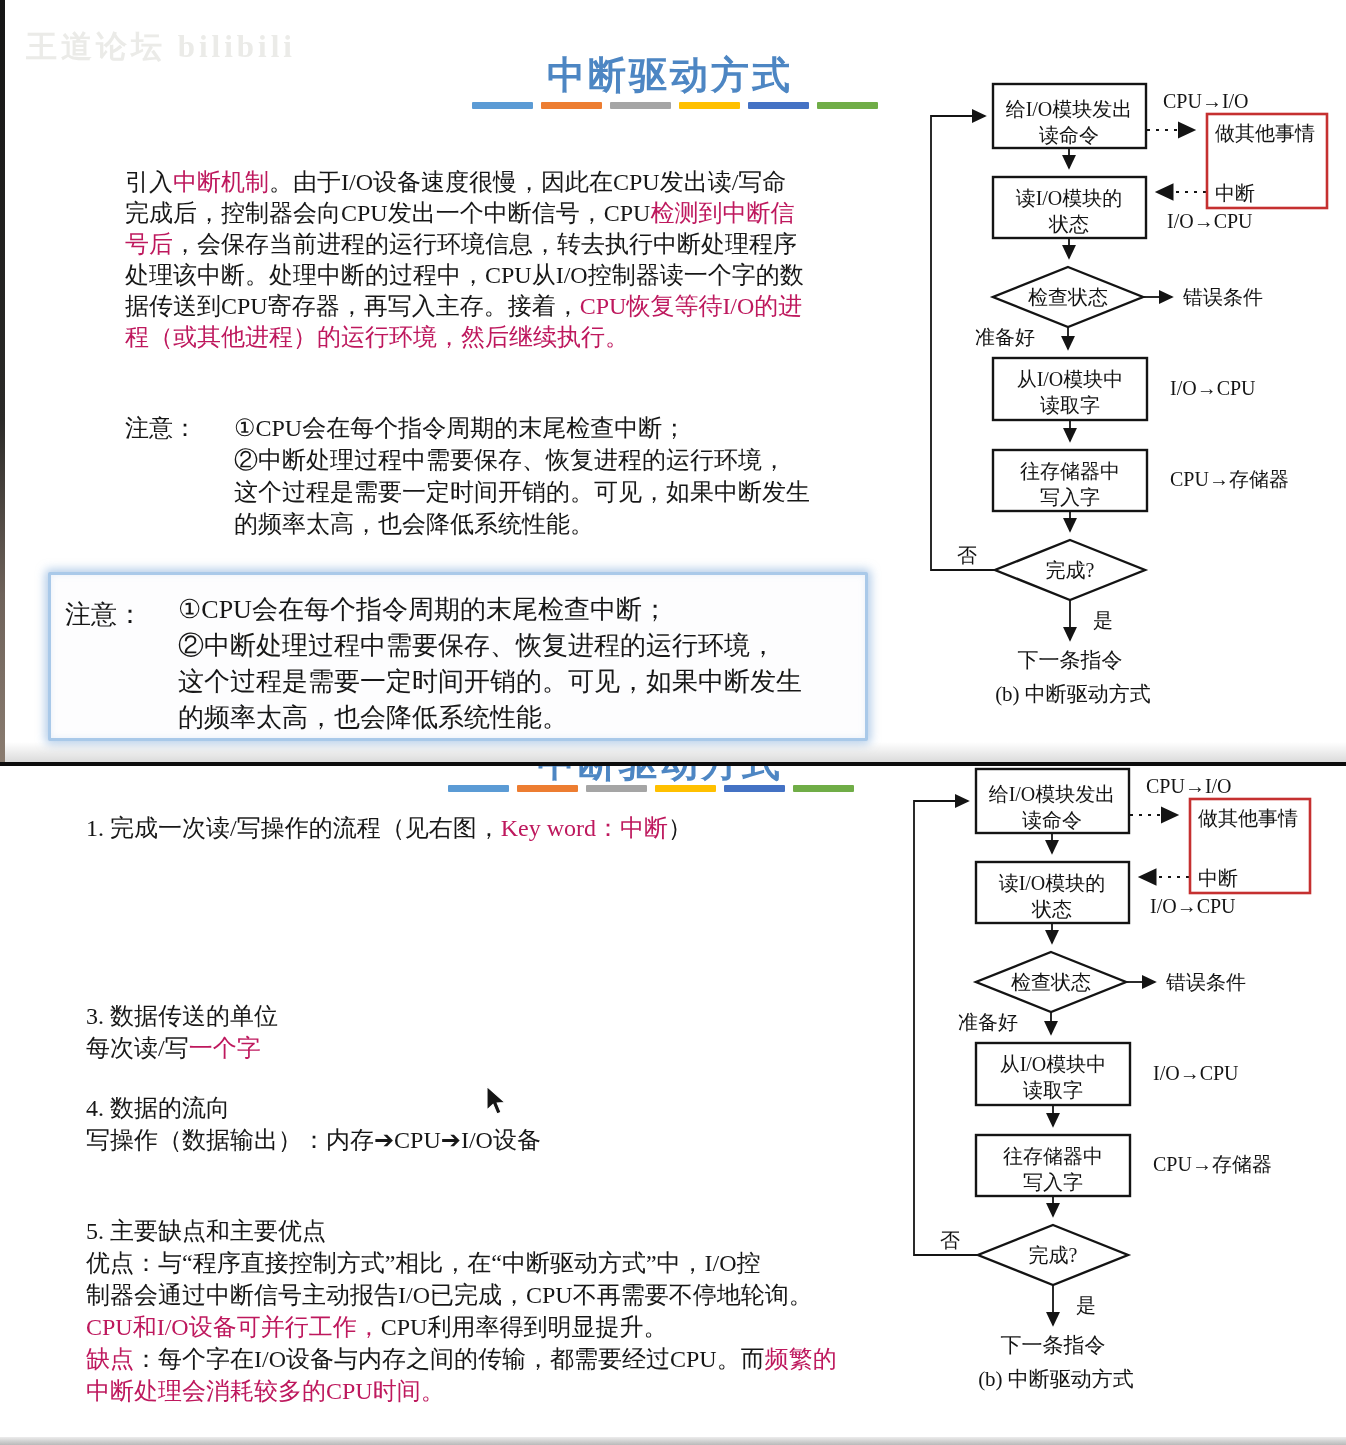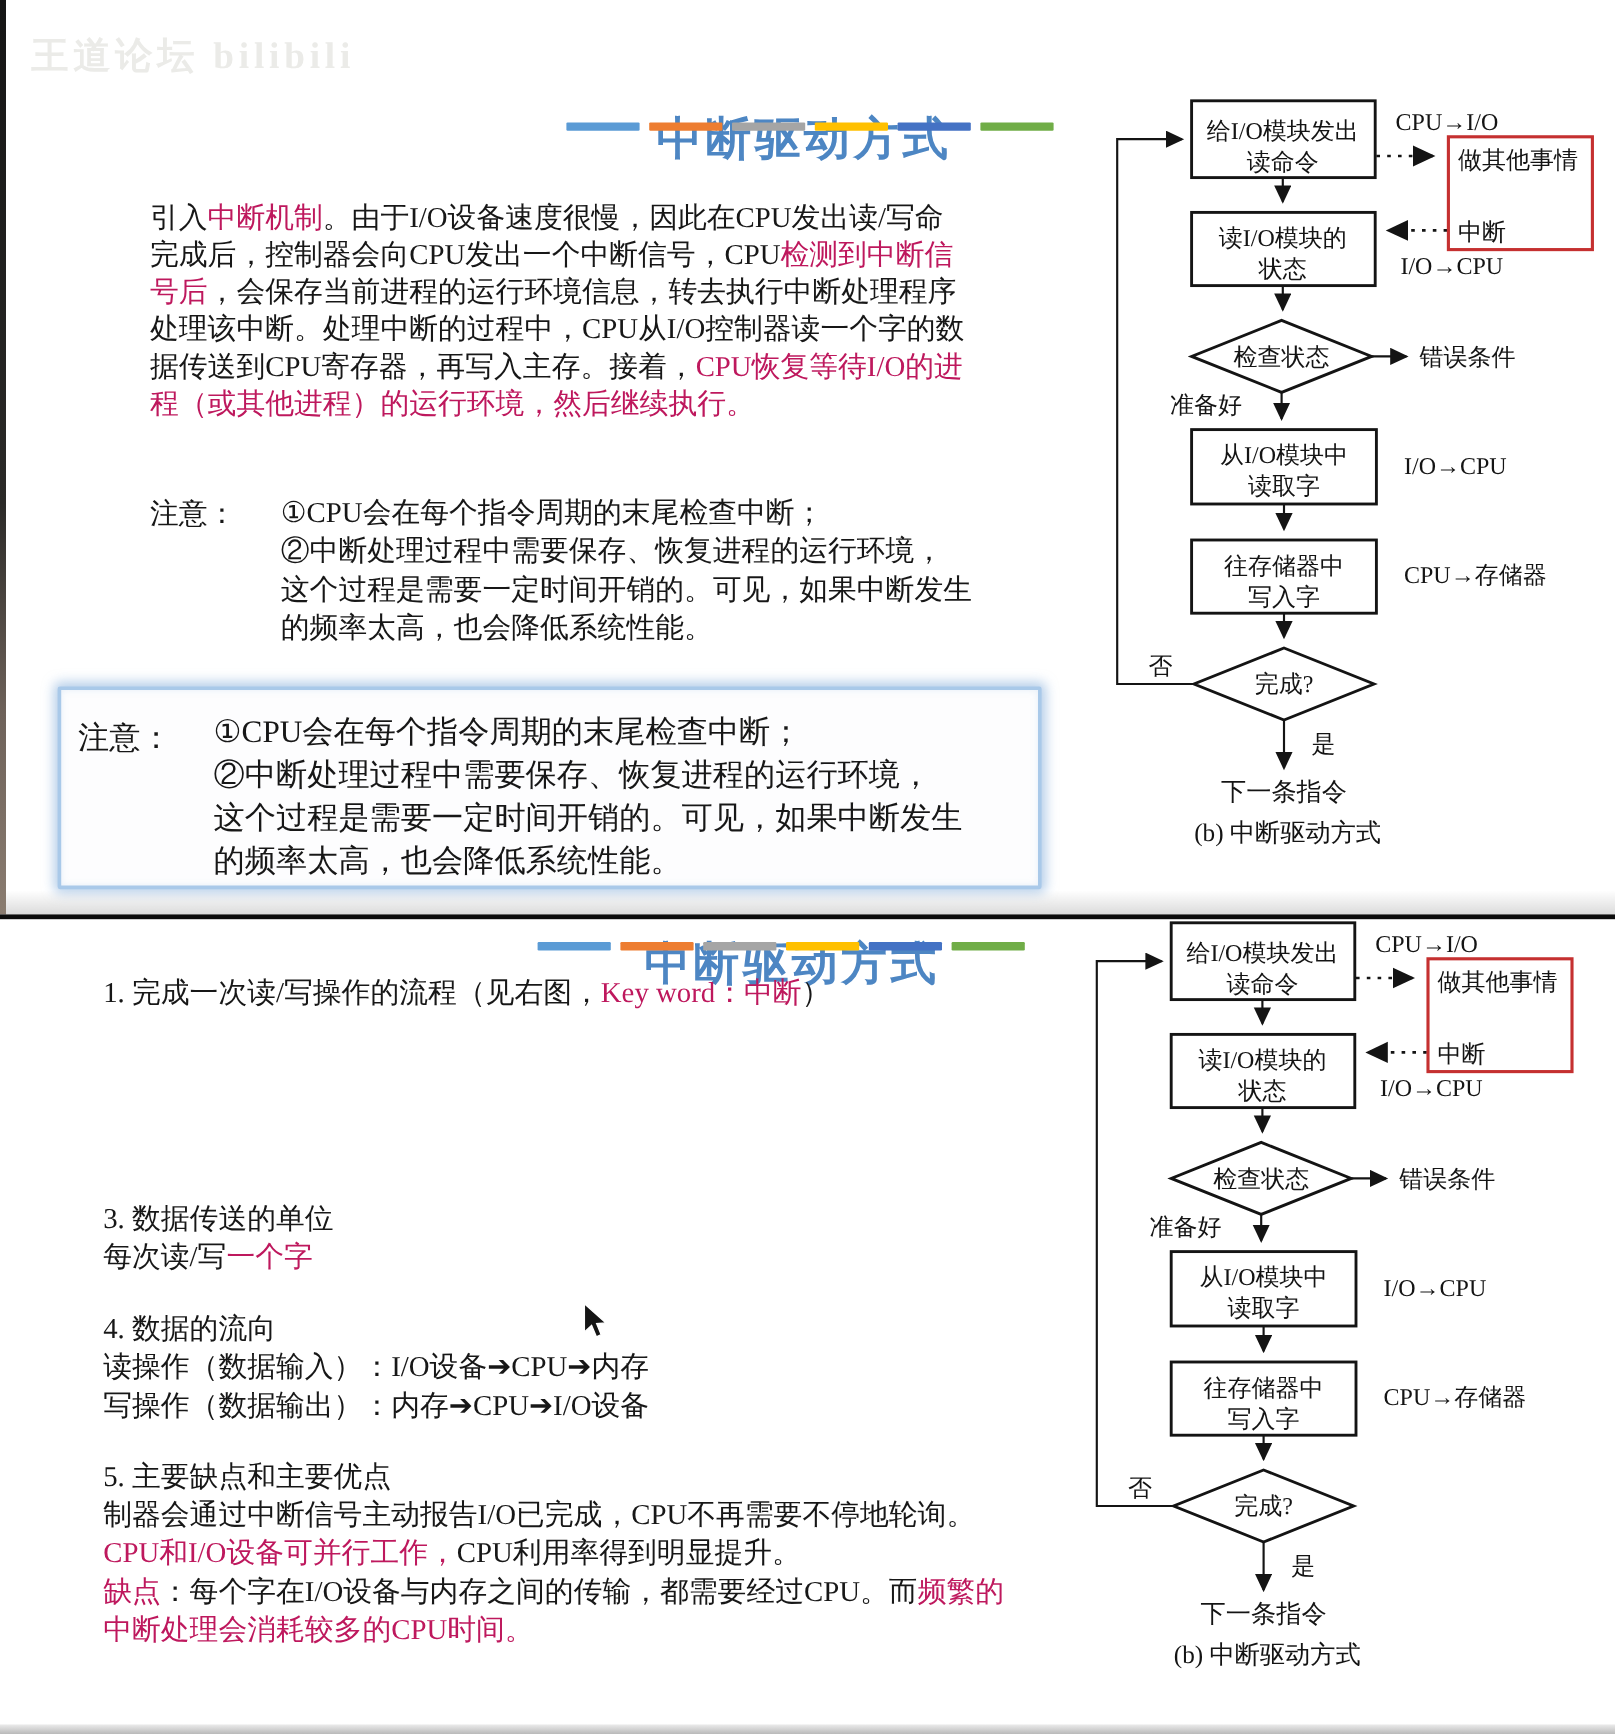--- a/index.html
+++ b/index.html
@@ -15,21 +15,21 @@
   .sep-shadow{position:absolute;left:0;top:742px;width:1346px;height:20px;
     background:linear-gradient(to bottom,rgba(0,0,0,0),rgba(0,0,0,0.14));}
   .left-edge{position:absolute;left:0;top:0;width:5px;height:762px;
     background:linear-gradient(to bottom,#151515 0%,#2b2a28 55%,#6e625a 78%,#8a7c70 100%);}
   .bottom-edge{position:absolute;left:0;top:671px;width:1346px;height:8px;
     background:linear-gradient(to bottom,#ececec,#b9b9b9);}
   
   .corner-wm{position:absolute;left:26px;top:26px;font-size:31px;font-weight:bold;
     color:#ebebe8;letter-spacing:4px;white-space:nowrap;}
   .slide-title{font-size:38px;font-weight:bold;color:#4d86c3;letter-spacing:3px;
-    text-align:center;white-space:nowrap;width:420px;margin-top:40px;}
+    text-align:center;white-space:nowrap;width:420px;}
   .bars{display:flex;gap:8px;}
   .bar{width:61px;height:7px;border-radius:1px;background:#999;}
   
   .tblock{font-size:24px;white-space:nowrap;}
   .tblock .line{height:31px;line-height:31px;}
   .tblock.lh32 .line{height:32px;line-height:32px;}
   .c-k{color:#171717;}
   .c-r{color:#be185d;}
   .note-label{font-size:24px;white-space:nowrap;}
   
@@ -176,25 +176,25 @@
 
   <div class="tblock lh32 abs" style="left:86px;top:46px;">
       <div class="line"><span class="c-k">1. 完成一次读/写操作的流程（见右图，</span><span class="c-r">Key word：中断</span><span class="c-k">）</span></div>
     </div>
   <div class="tblock lh32 abs" style="left:86px;top:234px;">
       <div class="line"><span class="c-k">3. 数据传送的单位</span></div>
       <div class="line"><span class="c-k">每次读/写</span><span class="c-r">一个字</span></div>
     </div>
   <div class="tblock lh32 abs" style="left:86px;top:326px;">
       <div class="line"><span class="c-k">4. 数据的流向</span></div>
-      <div class="line"><span class="c-k">读操作（数据输入）：I/O设备➔CPU➔内存</span></div>
       <div class="line"><span class="c-k">写操作（数据输出）：内存➔CPU➔I/O设备</span></div>
     </div>
   <div class="tblock lh32 abs" style="left:86px;top:449px;">
       <div class="line"><span class="c-k">5. 主要缺点和主要优点</span></div>
+      <div class="line"><span class="c-k">优点：与“程序直接控制方式”相比，在“中断驱动方式”中，I/O控</span></div>
       <div class="line"><span class="c-k">制器会通过中断信号主动报告I/O已完成，CPU不再需要不停地轮询。</span></div>
       <div class="line"><span class="c-r">CPU和I/O设备可并行工作，</span><span class="c-k">CPU利用率得到明显提升。</span></div>
       <div class="line"><span class="c-r">缺点</span><span class="c-k">：每个字在I/O设备与内存之间的传输，都需要经过CPU。而</span><span class="c-r">频繁的</span></div>
       <div class="line"><span class="c-r">中断处理会消耗较多的CPU时间。</span></div>
     </div>
 
   <div class="fc-mount" style="left:908px;top:-1px;">
   <svg width="420" height="640" viewBox="0 0 420 640">
     <defs>
       <marker id="ah" markerWidth="9" markerHeight="9" refX="7.5" refY="4" orient="auto">

